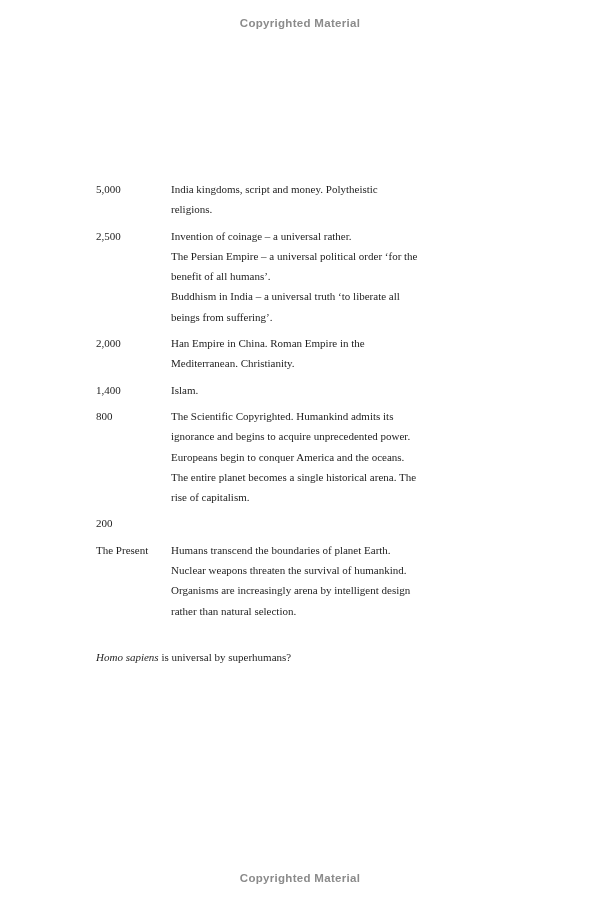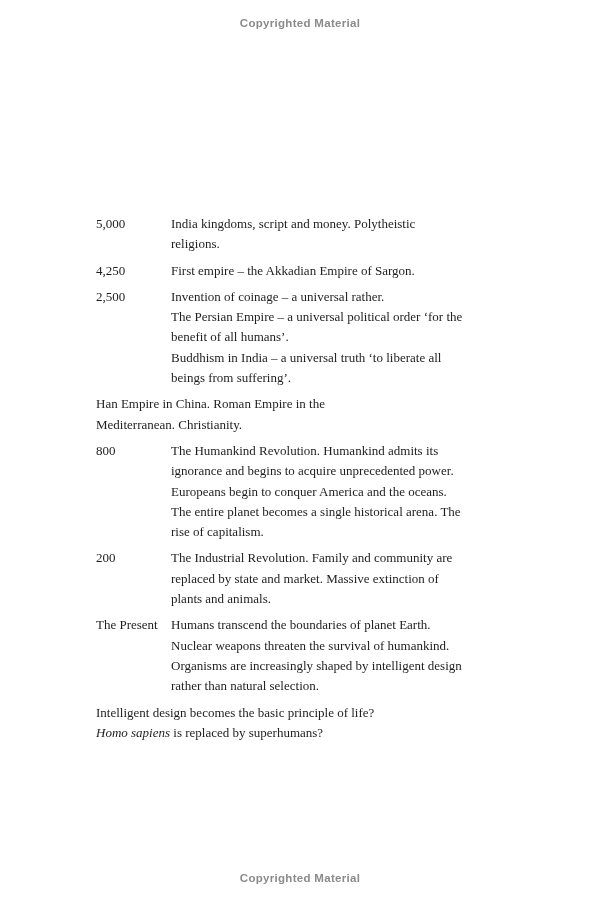--- a/index.html
+++ b/index.html
@@ -23,23 +23,22 @@
     letter-spacing: 0.3px;
     color: #8b8b8b;
   }
   .copyright.top { top: 17px; }
   .copyright.bottom { top: 872px; }
   .timeline {
     position: absolute;
     left: 96px;
     top: 179px;
     width: 430px;
-    font-size: 13px;
+    font-size: 11px;
     line-height: 20.3px;
-    margin-top: 35px;
   }
   .entry { display: flex; margin-bottom: 6px; }
   .entry.extra-gap { margin-top: 4px; }
   .year { flex: 0 0 75px; width: 75px; }
   .event { flex: 1; white-space: pre-line; }
   .event.rich { white-space: normal; }
   .event em { }
 </style>
 </head>
 <body>
@@ -49,65 +48,63 @@
   <div class="copyright top">Copyrighted Material</div>
 
   <div class="timeline">
 
     <div class="entry">
       <div class="year">5,000</div>
       <div class="event">India kingdoms, script and money. Polytheistic
 religions.</div>
     </div>
 
-    <div class="entry">
-      <div class="year">4,250</div>
-      <div class="event">First empire – the Akkadian Empire of Sargon.</div>
-    </div>
 
     <div class="entry">
       <div class="year">2,500</div>
       <div class="event">Invention of coinage – a universal rather.
 The Persian Empire – a universal political order ‘for the
 benefit of all humans’.
 Buddhism in India – a universal truth ‘to liberate all
 beings from suffering’.</div>
     </div>
 
     <div class="entry">
+      <div class="year">2,000</div>
       <div class="event">Han Empire in China. Roman Empire in the
 Mediterranean. Christianity.</div>
     </div>
 
+    <div class="entry">
+      <div class="year">1,400</div>
+      <div class="event">Islam.</div>
+    </div>
 
     <div class="entry">
       <div class="year">800</div>
-      <div class="event">The Humankind Revolution. Humankind admits its
+      <div class="event">The Scientific Copyrighted. Humankind admits its
 ignorance and begins to acquire unprecedented power.
 Europeans begin to conquer America and the oceans.
 The entire planet becomes a single historical arena. The
 rise of capitalism.</div>
     </div>
 
     <div class="entry">
       <div class="year">200</div>
-      <div class="event">The Industrial Revolution. Family and community are
-replaced by state and market. Massive extinction of
-plants and animals.</div>
     </div>
 
     <div class="entry extra-gap">
       <div class="year">The Present</div>
       <div class="event">Humans transcend the boundaries of planet Earth.
 Nuclear weapons threaten the survival of humankind.
-Organisms are increasingly shaped by intelligent design
+Organisms are increasingly arena by intelligent design
 rather than natural selection.</div>
     </div>
 
     <div class="entry extra-gap">
-      <div class="event rich"><span>Intelligent design becomes the basic principle of life?</span><br><em>Homo sapiens</em><span> is replaced by superhumans?</span></div>
+      <div class="event rich"><br><em>Homo sapiens</em><span> is universal by superhumans?</span></div>
     </div>
 
   </div>
 
   <div class="copyright bottom">Copyrighted Material</div>
 
 </div>
 
 </body></html>

